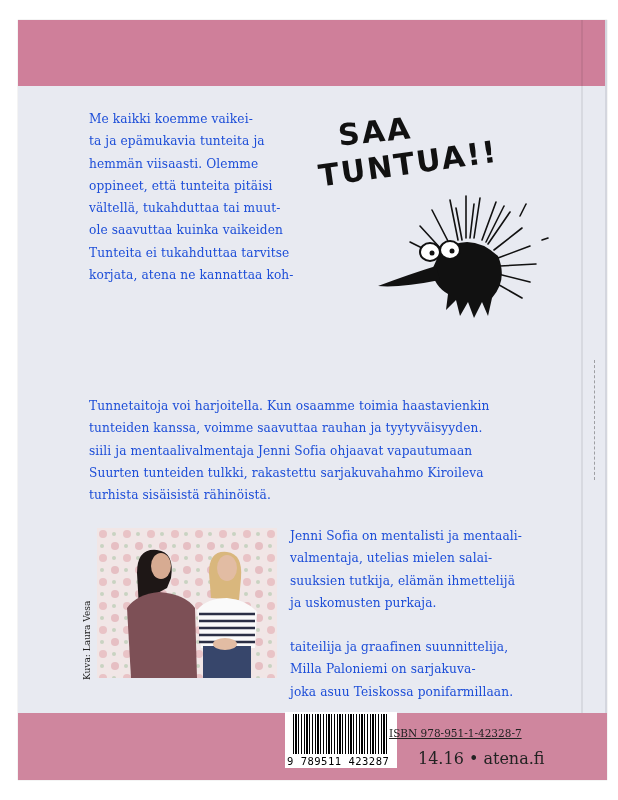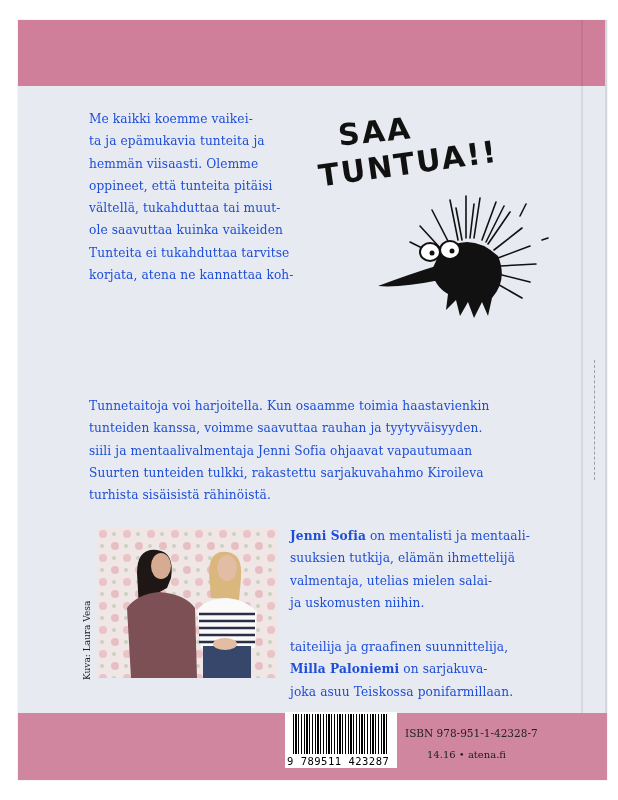--- a/index.html
+++ b/index.html
@@ -12,40 +12,40 @@
   .spine-line { position:absolute; left:563px; top:0; width:2px; height:760px; background:rgba(0,0,0,0.07); }
   .spine-edge { position:absolute; left:587px; top:0; width:2px; height:760px; background:#d4d6de; }
   .spine-marks { position:absolute; left:594px; top:360px; width:6px; height:120px;
                  border-left:1px dashed #555; opacity:.5; }
 
   .txt { position:absolute; color:#1d4ed8; font-size:12.2px; line-height:22.3px; letter-spacing:0.1px; }
   .p1 { left:89px; top:108px; width:240px; }
   .p2 { left:89px; top:395px; width:460px; }
   .p3 { left:290px; top:525px; width:250px; }
   .p3 .gap { height:22px; }
-  b { font-weight:bold; }
+  b { font-weight:normal; }
 
   .lettering { position:absolute; font-family:"DejaVu Sans", sans-serif; color:#111; font-weight:bold; }
   .l1 { left:338px; top:114px; font-size:30px; transform:rotate(-6deg); letter-spacing:2px; }
   .l2 { left:318px; top:146px; font-size:30px; transform:rotate(-8deg); letter-spacing:2px; }
 
   .hedgehog { position:absolute; left:370px; top:190px; width:180px; height:140px; }
 
   .photo { position:absolute; left:97px; top:528px; width:180px; height:150px; overflow:hidden;
            background:#efe3e3; }
   .credit { position:absolute; left:82px; top:680px; transform-origin:left top; transform:rotate(-90deg);
             font-size:9px; color:#222; white-space:nowrap; }
 
   .barcode { position:absolute; left:285px; top:712px; width:112px; height:56px; background:#fff; }
   .bars { position:absolute; left:8px; top:2px; width:96px; height:40px;
           background:repeating-linear-gradient(90deg,#000 0 1px,#fff 1px 2px,#000 2px 4px,#fff 4px 5px,#000 5px 6px,#fff 6px 8px,#000 8px 9px,#fff 9px 11px); }
   .bar-digits { position:absolute; left:2px; top:43px; font-family:"DejaVu Sans Mono", monospace; font-size:10.5px;
                 letter-spacing:0.5px; color:#000; }
-  .isbn { position:absolute; left:405px; top:727px; font-size:10.5px; color:#222; }
-  .price { position:absolute; left:427px; top:749px; font-size:10px; color:#222; }
+  .isbn { position:absolute; left:389px; top:727px; font-size:10.5px; color:#222;text-decoration:underline; }
+  .price { position:absolute; left:418px; top:749px; font-size:16px; color:#222; }
 </style>
 </head>
 <body>
 
 <div class="cover">
   <div class="band-top"></div>
   <div class="spine-line"></div>
   <div class="spine-edge"></div>
   <div class="band-bottom"></div>
 </div>
@@ -130,23 +130,23 @@
     </g>
     <rect x="106" y="118" width="48" height="32" fill="#37466b"></rect>
     <ellipse cx="128" cy="116" rx="12" ry="6" fill="#e2bca3"></ellipse>
   </svg>
 </div>
 <div class="credit">Kuva: Laura Vesa</div>
 
 <div class="txt p3">
   <div>
     <div><b>Jenni Sofia</b><span> on mentalisti ja mentaali-</span></div>
+    <div>valmentaja, utelias mielen salai-</div>
     <div>suuksien tutkija, elämän ihmettelijä</div>
-    <div>valmentaja, utelias mielen salai-</div>
-    <div>ja uskomusten niihin.</div>
+    <div>ja uskomusten purkaja.</div>
   </div>
   <div class="gap"></div>
   <div>
     <div>taiteilija ja graafinen suunnittelija,</div>
     <div><b>Milla Paloniemi</b><span> on sarjakuva-</span></div>
     <div>joka asuu Teiskossa ponifarmillaan.</div>
   </div>
 </div>
 
 <div class="barcode">

